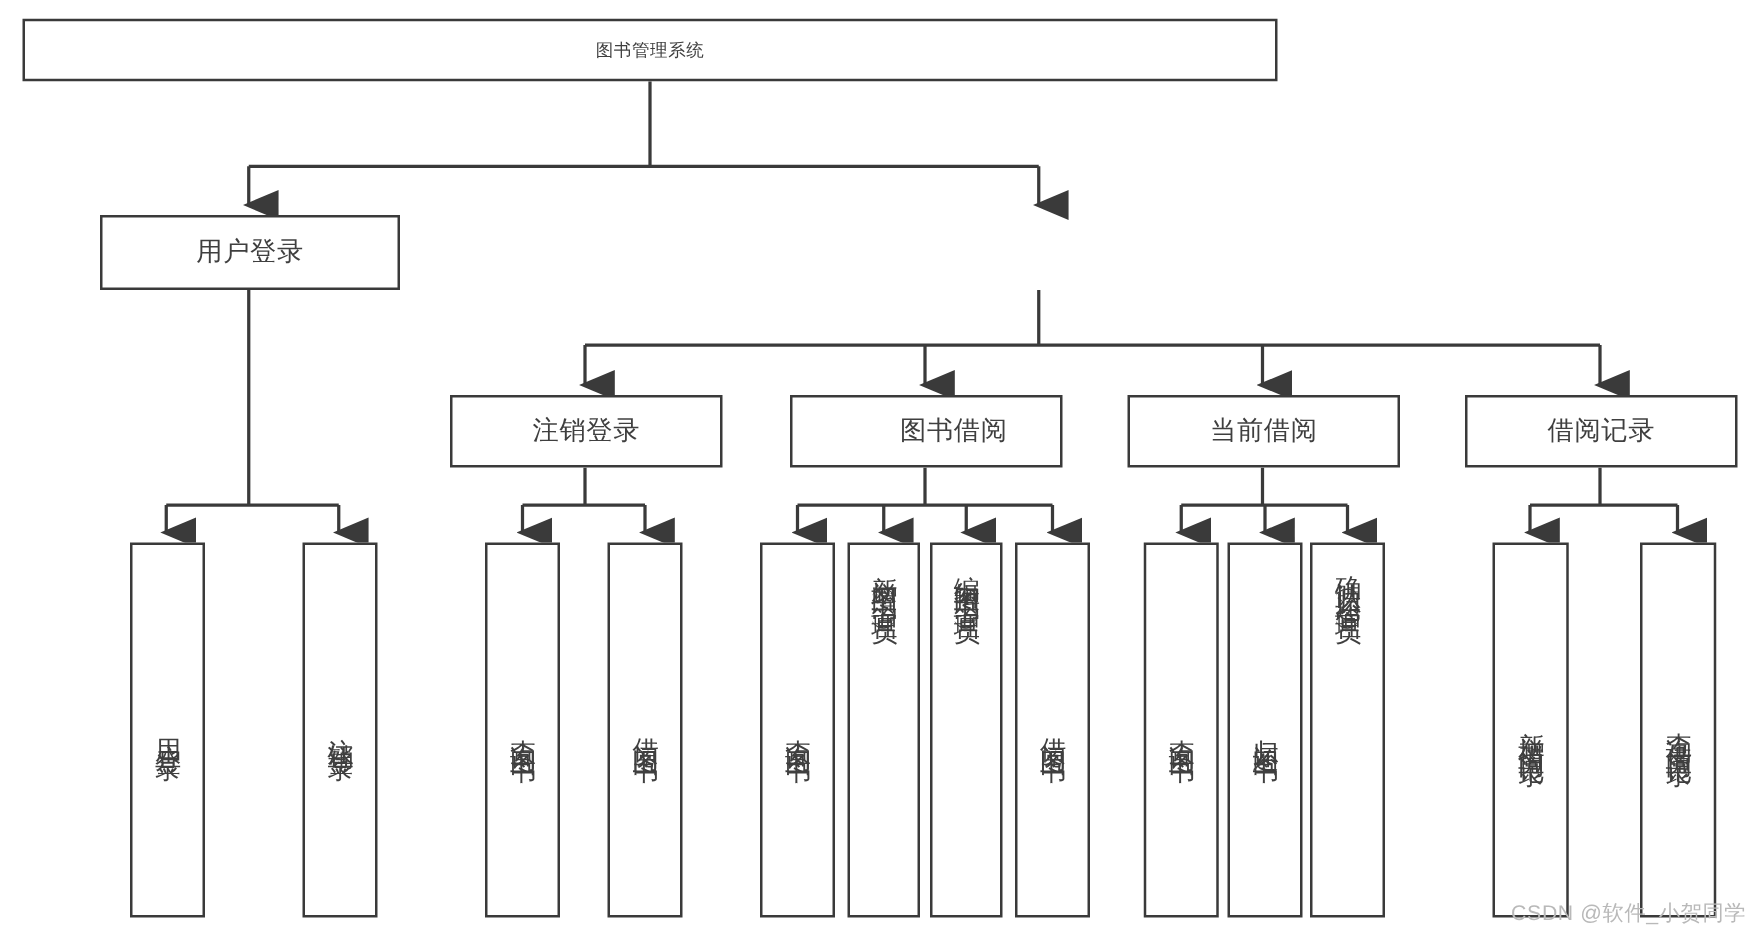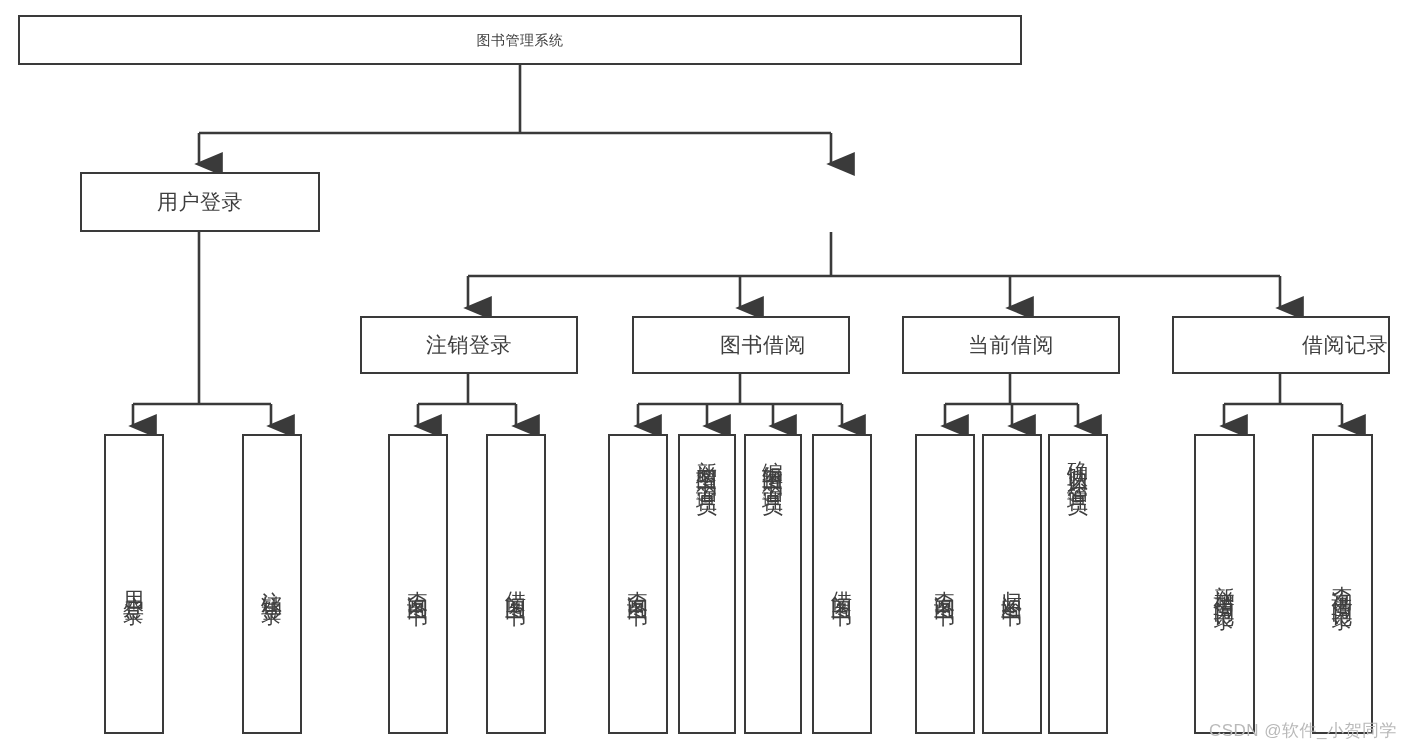--- a/index.html
+++ b/index.html
@@ -144,21 +144,21 @@
 
   <div class="node horizontal" style="left:360px; top:316px; width:218px; height:58px;">
     <span class="node-label">注销登录</span>
   </div>
   <div class="node horizontal" style="left:632px; top:316px; width:218px; height:58px;padding-left:44px;">
     <span class="node-label">图书借阅</span>
   </div>
   <div class="node horizontal" style="left:902px; top:316px; width:218px; height:58px;">
     <span class="node-label">当前借阅</span>
   </div>
-  <div class="node horizontal" style="left:1172px; top:316px; width:218px; height:58px;justify-content:flex-end;">
+  <div class="node horizontal" style="left:1172px; top:316px; width:218px; height:58px;">
     <span class="node-label">借阅记录</span>
   </div>
 
   <div class="node vertical mid-text" style="left:104px; top:434px; width:60px; height:300px;">
     <span class="node-label">用户登录</span>
   </div>
   <div class="node vertical mid-text" style="left:242px; top:434px; width:60px; height:300px;">
     <span class="node-label">注销登录</span>
   </div>
   <div class="node vertical mid-text" style="left:388px; top:434px; width:60px; height:300px;">

